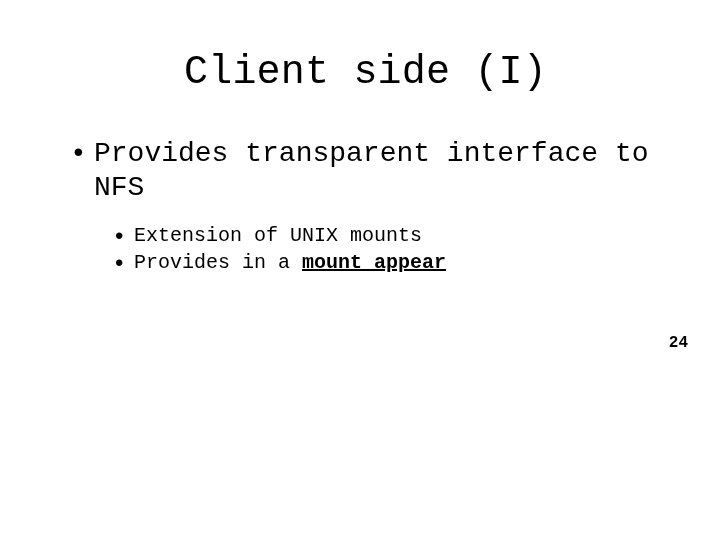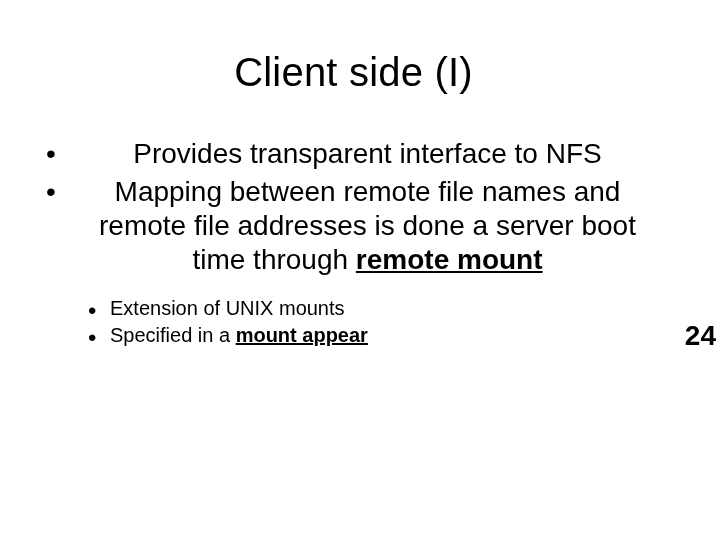--- a/index.html
+++ b/index.html
@@ -10,42 +10,42 @@
     background: #ffffff;
     font-family: Arial, Helvetica, sans-serif;
     color: #000000;
     position: relative;
     overflow: hidden;
   }
   .slide {
     box-sizing: border-box;
     width: 720px;
     height: 380px;
-    padding: 50px 55px 40px 42px;
+    padding: 50px 55px 40px 66px;
     position: relative;
+    font-family: Liberation Mono, monospace;
   }
   .title {
     text-align: center;
     font-size: 40px;
     font-weight: normal;
     margin: 0 0 42px 0;
     letter-spacing: 0.2px;
   }
   ul.level1 {
     list-style: none;
     padding: 0;
     margin: 0 0 18px 0;
   }
   ul.level1 > li {
     position: relative;
     padding-left: 28px;
     font-size: 28px;
     line-height: 1.22;
     margin-bottom: 4px;
-    text-align: center;
   }
   ul.level1 > li::before {
     content: "•";
     position: absolute;
     left: 4px;
     top: 0;
     font-size: 28px;
   }
   ul.level2 {
     list-style: none;
@@ -65,44 +65,41 @@
     left: 4px;
     top: 0;
     font-size: 24px;
   }
   .ub {
     font-weight: bold;
     text-decoration: underline;
   }
   .pagenum {
     position: absolute;
-    right: 4px;
+    right: 32px;
     bottom: 28px;
-    font-size: 28px;
+    font-size: 16px;
     font-weight: bold;
   }
 </style>
 </head>
 <body>
 
 <div class="slide">
   <h1 class="title">Client side (I)</h1>
 
   <ul class="level1">
     <li>
       <span>Provides transparent interface to NFS</span><span class="ub"></span><span></span>
     </li>
-    <li>
-      <span>Mapping between remote file names and remote file addresses is done a server boot time through </span><span class="ub">remote mount</span><span></span>
-    </li>
   </ul>
 
   <ul class="level2">
     <li>
       <span>Extension of UNIX mounts</span><span class="ub"></span><span></span>
     </li>
     <li>
-      <span>Specified in a </span><span class="ub">mount appear</span><span></span>
+      <span>Provides in a </span><span class="ub">mount appear</span><span></span>
     </li>
   </ul>
 
   <div class="pagenum">24</div>
 </div>
 
 </body></html>

